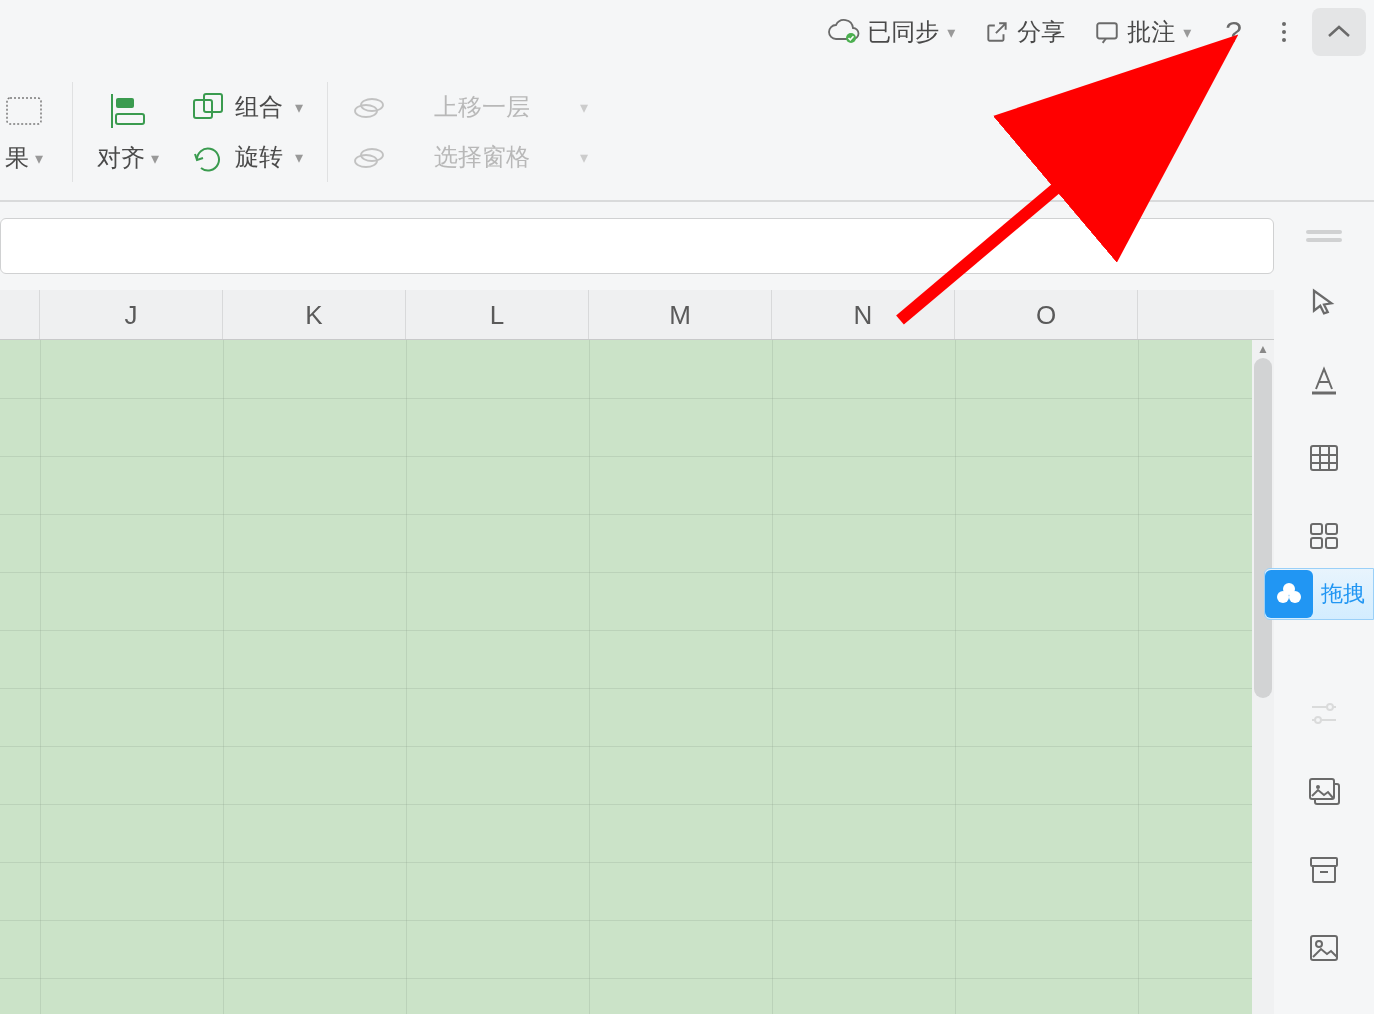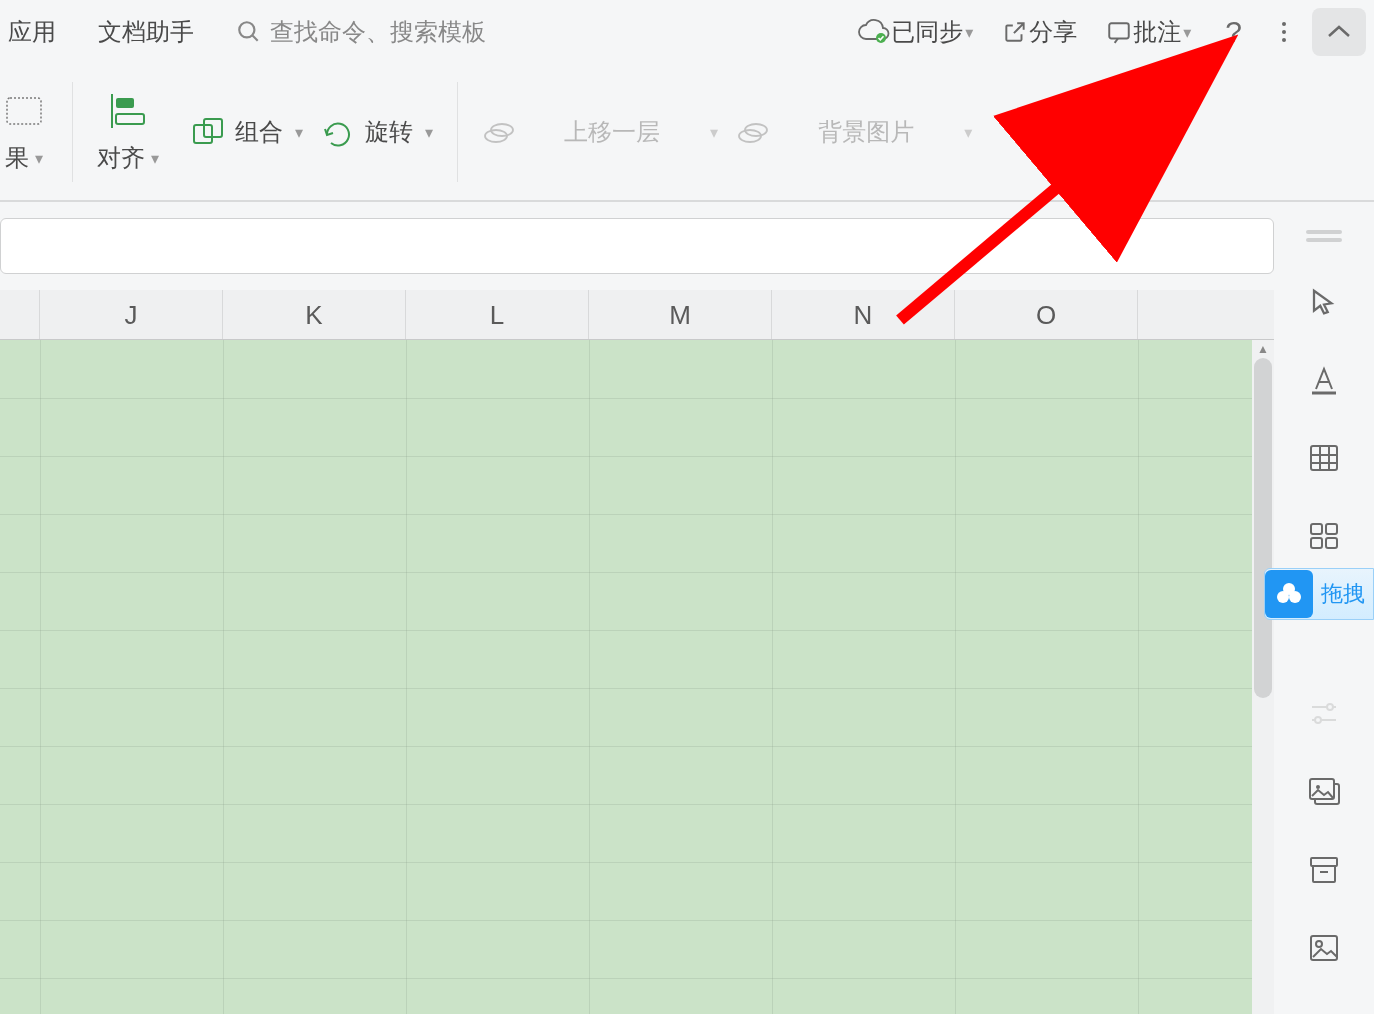--- a/index.html
+++ b/index.html
@@ -4,34 +4,34 @@
 <style>
 * { margin: 0; padding: 0; box-sizing: border-box; font-family: "Microsoft YaHei", "PingFang SC", sans-serif; }
 body { width: 1374px; height: 1014px; background: #f5f6f7; overflow: hidden; position: relative; }
 
 
 .topbar { height: 64px; background: #f5f6f7; display: flex; align-items: center; padding: 0 8px; position: relative; }
 .topbar-left { display: flex; align-items: center; gap: 42px; }
 .topbar-item { font-size: 24px; color: #4a4a4a; cursor: pointer; display: flex; align-items: center; gap: 6px; }
 .search-wrap { display: flex; align-items: center; gap: 8px; color: #888; font-size: 24px; }
 .topbar-right { position: absolute; right: 8px; display: flex; align-items: center; gap: 12px; }
-.tr-btn { display: flex; align-items: center; font-size: 24px; color: #4a4a4a; cursor: pointer; padding: 4px 8px; }
+.tr-btn { display: flex; align-items: center; gap: 6px; font-size: 24px; color: #4a4a4a; cursor: pointer; padding: 4px 8px; }
 .caret { font-size: 16px; color: #999; margin-left: 2px; }
 .help-btn { font-size: 30px; color: #6a6a6a; padding: 0 14px; cursor: pointer; }
 .vdots { display: flex; flex-direction: column; gap: 4px; padding: 0 14px; cursor: pointer; }
 .vdots span { width: 4px; height: 4px; background: #6a6a6a; border-radius: 50%; }
 .collapse-btn { width: 54px; height: 48px; background: #e4e5e6; border-radius: 8px; display: flex; align-items: center; justify-content: center; cursor: pointer; }
 
 
 .ribbon { height: 138px; background: #f5f6f7; border-bottom: 2px solid #d9dadb; display: flex; align-items: center; padding-left: 0; gap: 0; position: relative; }
 .rb-group { display: flex; flex-direction: column; align-items: center; gap: 10px; padding: 0 16px; }
 .rb-sep { width: 1px; height: 100px; background: #e0e1e2; margin: 0 8px; }
 .rb-icon-box { width: 48px; height: 42px; display: flex; align-items: center; justify-content: center; }
 .rb-label { font-size: 24px; color: #4a4a4a; display: flex; align-items: center; gap: 4px; }
-.rb-stack { display: flex; flex-direction: row; gap: 18px; justify-content: flex-end; }
+.rb-stack { display: flex; flex-direction: column; gap: 18px; justify-content: flex-end; }
 .rb-row-item { display: flex; align-items: center; gap: 10px; font-size: 24px; color: #4a4a4a; }
 .rb-disabled { color: #b8b8b8; gap: 48px; }
 
 
 .formula-bar { height: 56px; margin: 16px 100px 0 0; background: #fff; border: 1px solid #d0d1d2; border-radius: 6px; }
 
 
 .grid-area { position: absolute; top: 290px; left: 0; right: 100px; bottom: 0; }
 .col-headers { height: 50px; background: #eff0f1; display: flex; border-bottom: 1px solid #c8c9ca; }
 .col-h { flex: 0 0 183px; text-align: center; font-size: 26px; color: #5a5a5a; line-height: 50px; border-right: 1px solid #d8d9da; }
@@ -54,31 +54,20 @@
 
 
 .arrow-svg { position: absolute; top: 30px; left: 870px; pointer-events: none; z-index: 100; }
 
 svg { display: block; }
 </style>
 </head>
 <body>
 
 <div class="topbar">
-  <div class="topbar-left">
-    <div class="topbar-item">应用</div>
-    <div class="topbar-item">文档助手</div>
-    <div class="search-wrap">
-      <svg width="26" height="26" viewBox="0 0 24 24" fill="none" stroke="#888" stroke-width="2">
-          <circle cx="10" cy="10" r="7"></circle>
-          <line x1="20" y1="20" x2="15" y2="15"></line>
-        </svg>
-      <span>查找命令、搜索模板</span>
-    </div>
-  </div>
   <div class="topbar-right">
     <div class="tr-btn">
       <svg width="34" height="26" viewBox="0 0 34 26" fill="none" stroke="#6a6a6a" stroke-width="1.8">
           <path d="M9 20a7 7 0 0 1 0-14 9 9 0 0 1 17 3 5 5 0 0 1 0 11H9z"></path>
           <circle cx="24" cy="19" r="5" fill="#4caf50" stroke="none"></circle>
           <path d="M21.5 19 l1.8 1.8 l3.2-3.5" stroke="#fff" stroke-width="1.6"></path>
         </svg>
       <span>已同步</span>
         <span class="caret">▾</span>
     </div>
@@ -162,21 +151,21 @@
           <ellipse cx="20" cy="12" rx="11" ry="6"></ellipse>
         </svg>
       <span>上移一层</span>
         <span class="caret" style="color:#ccc;">▾</span>
     </div>
     <div class="rb-row-item rb-disabled">
       <svg width="34" height="28" viewBox="0 0 34 28" fill="none" stroke="#c2c2c2" stroke-width="1.8">
           <ellipse cx="20" cy="12" rx="11" ry="6"></ellipse>
           <ellipse cx="14" cy="18" rx="11" ry="6"></ellipse>
         </svg>
-      <span>背景图片</span>
+      <span>选择窗格</span>
         <span class="caret" style="color:#ccc;">▾</span>
     </div>
   </div>
 </div>
 
 <div class="formula-bar"></div>
 
 <div class="grid-area">
   <div class="col-headers">
     <div class="col-h"></div>

